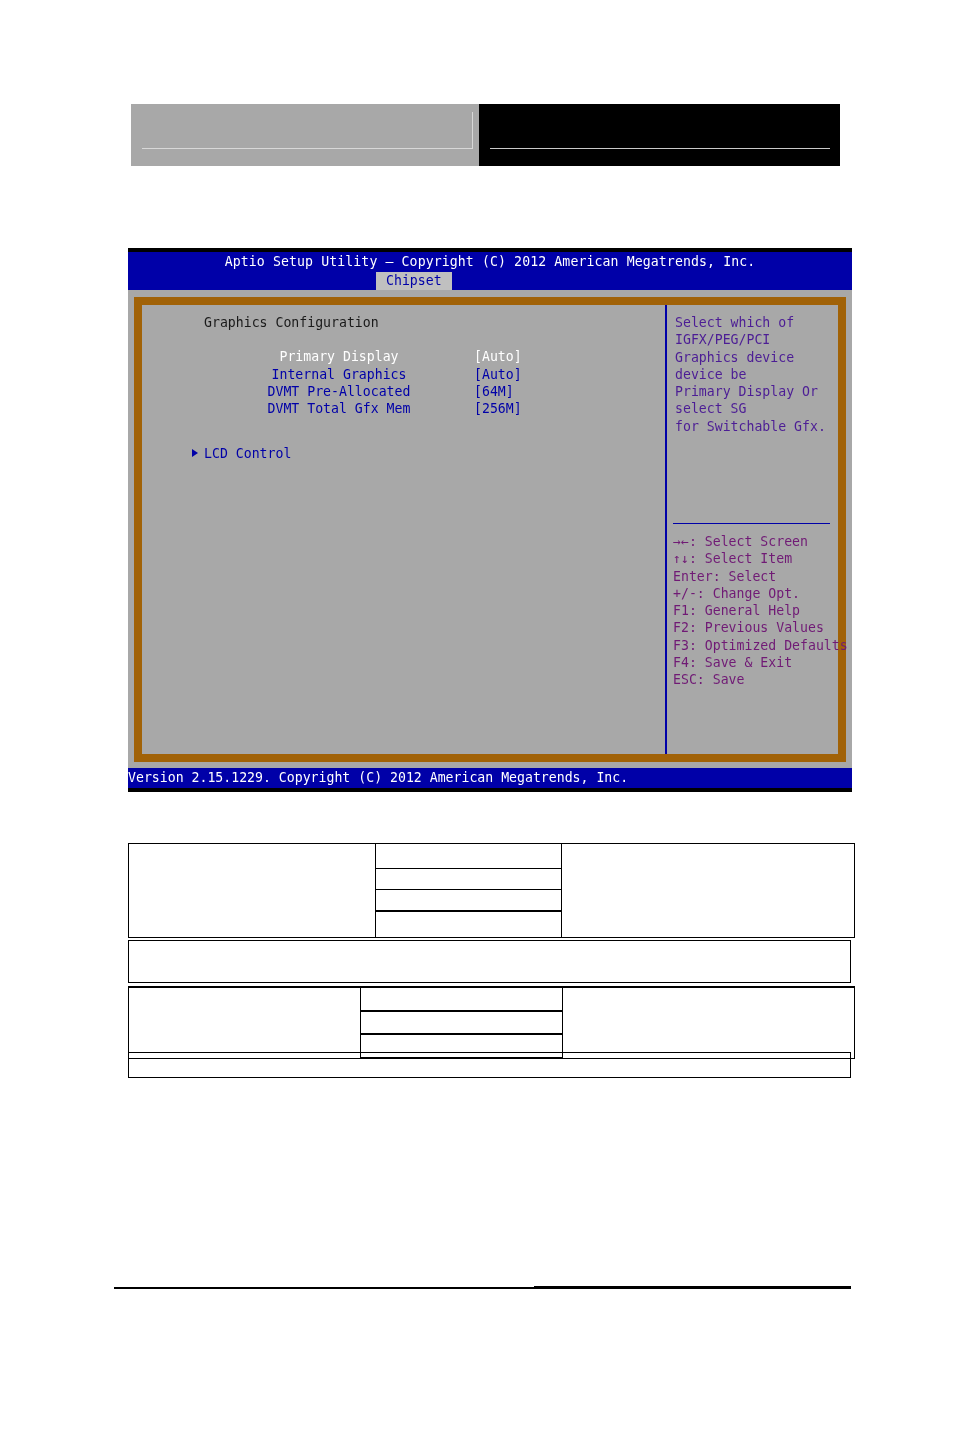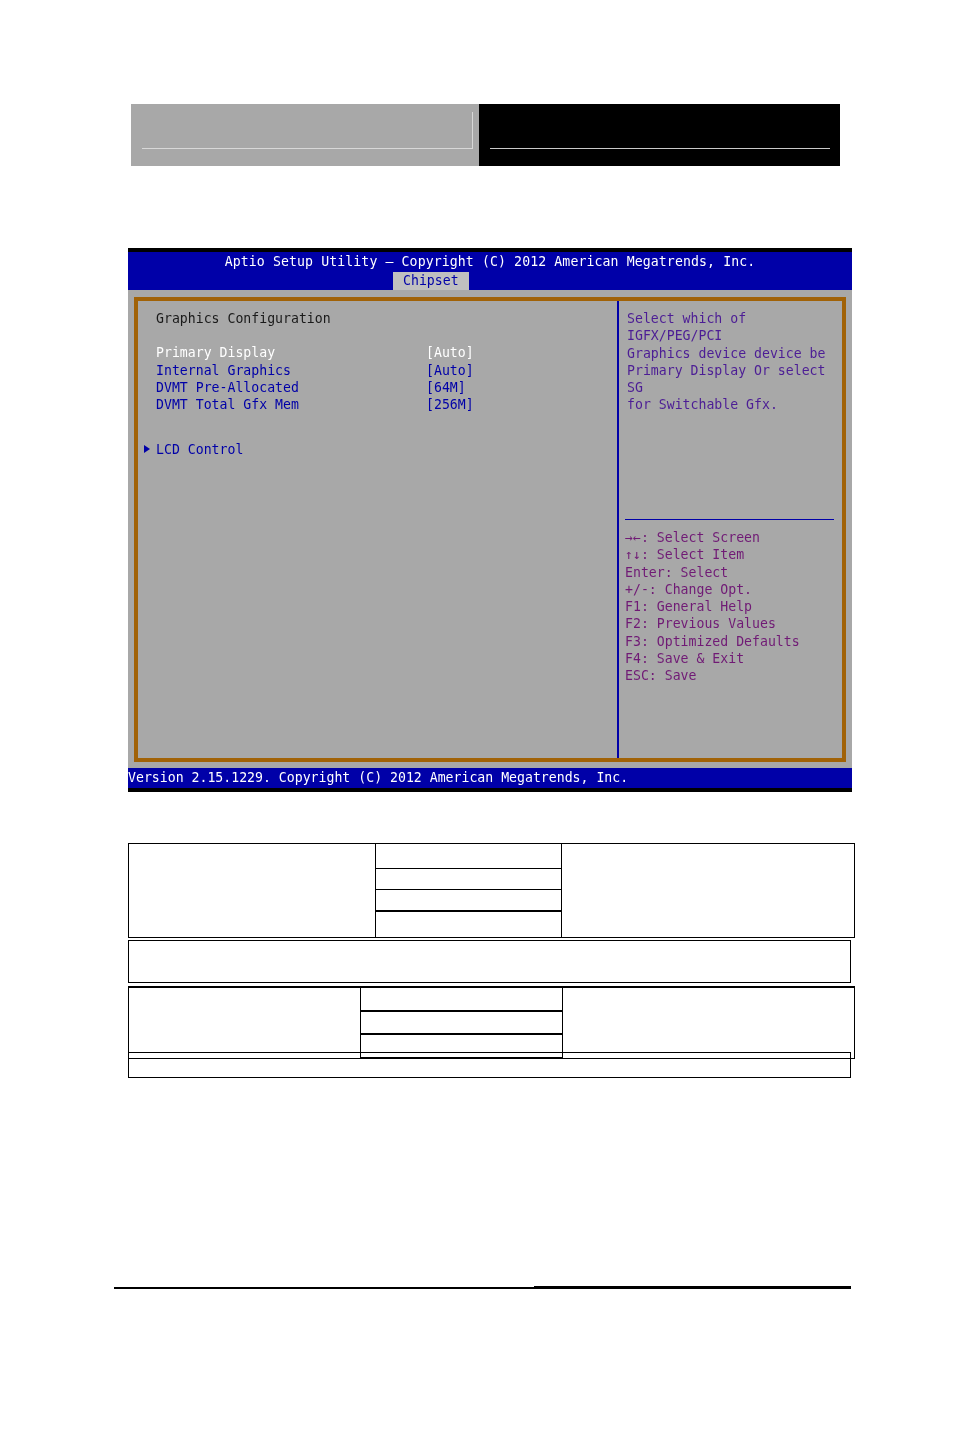--- a/index.html
+++ b/index.html
@@ -84,21 +84,21 @@
     line-height: 20px;
     letter-spacing: 0.1px;
   }
   .bios-tabbar {
     height: 18px;
     background: #0000a8;
     position: relative;
   }
   .bios-tab {
     position: absolute;
-    left: 265px;
+    left: 248px;
     top: 0;
     height: 18px;
     line-height: 18px;
     padding: 0 10px;
     background: #c0c0c0;
     color: #0000a8;
   }
   .bios-body {
     position: absolute;
     left: 0;
@@ -106,23 +106,24 @@
     width: 724px;
     height: 478px;
     background: #a8a8a8;
     box-sizing: border-box;
     padding: 7px 6px 6px 6px;
   }
   .bios-panelframe {
     position: relative;
     width: 100%;
     height: 100%;
-    border: 4px solid #a16207;
+    border: 8px solid #a16207;
     box-sizing: border-box;
     display: flex;
+    padding-left: 44px;
   }
   .pane-left {
     width: 479px;
     box-sizing: border-box;
     padding: 9px 0 0 18px;
     position: relative;
   }
   .pane-divider {
     width: 2px;
     background: #0000a8;
@@ -138,21 +139,21 @@
     color: #1a1a1a;
     margin-bottom: 17px;
   }
   .opt-row {
     display: flex;
     color: #0000a8;
     height: 17.3px;
     position: relative;
   }
   .opt-row.selected { color: #ffffff; }
-  .opt-label { width: 270px; }
+  .opt-label { width: 270px; text-align: center; }
   .opt-value { }
   .submenu-row {
     color: #0000a8;
     height: 17.3px;
     position: relative;
     padding-left: 0;
     margin-top: 28px;
   }
   .tri {
     position: absolute;

